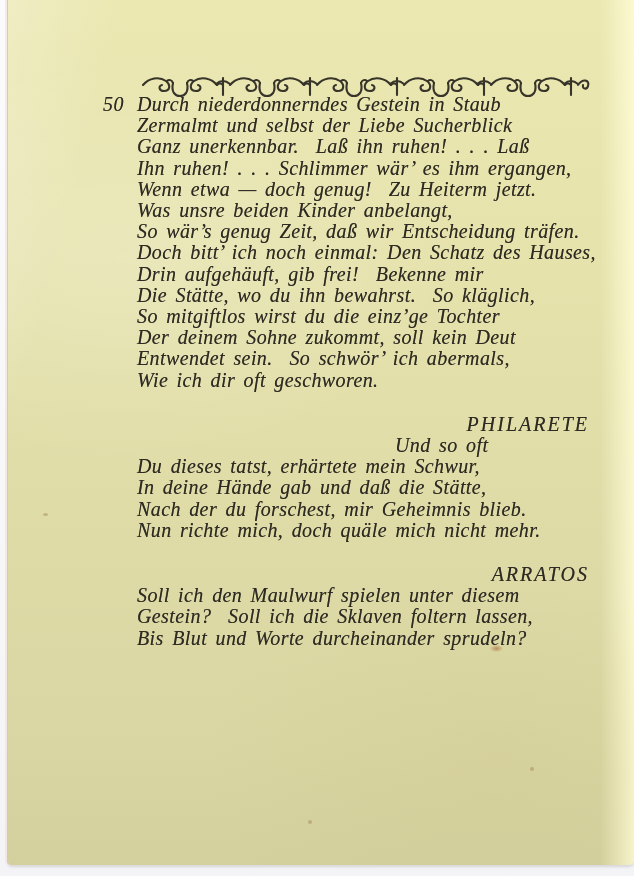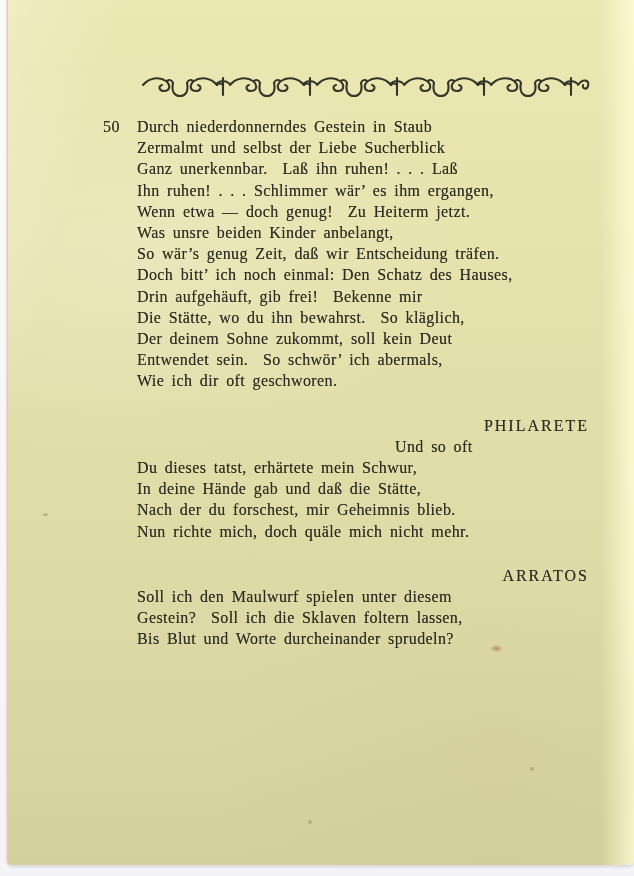--- a/index.html
+++ b/index.html
@@ -21,24 +21,25 @@
       linear-gradient(105deg, rgba(255,255,255,0.22) 0%, rgba(255,255,255,0) 14%),
       linear-gradient(to bottom, #ebe8b2 0%, #e5e2ac 32%, #dedba7 62%, #d9d6a3 86%, #d3d09e 100%);
     box-shadow:-1px 0 0 rgba(225,160,150,0.55), -3px 0 0 rgba(245,225,220,0.6), 0 2px 3px rgba(0,0,0,0.12);
   }
   
   .ornament{position:absolute;left:134px;top:78px;width:452px;height:28px;}
   .ornament svg{display:block;width:100%;height:100%;}
   .ornament path{stroke:#37342a;stroke-width:2.1;fill:none;stroke-linecap:round;}
   
   .textblock{
-    position:absolute;left:129px;top:120px;width:452px;
-    color:#2d2a23;font-size:16px;line-height:21.2px;
+    position:absolute;left:129px;top:98px;width:452px;
+    color:#2d2a23;font-size:20px;line-height:21.2px;
     letter-spacing:0.4px;word-spacing:3px;
     text-shadow:0 0 0.5px rgba(45,40,30,0.55);
+    font-style:italic;
   }
   .vl{margin:0;white-space:pre;position:relative;}
   .lineno{position:absolute;left:-34px;top:0;}
   .heading{
     margin:23px 0 0 0;line-height:21.2px;text-align:right;
     letter-spacing:2px;word-spacing:0;padding-left:34px;white-space:pre;
   }
   .opening{margin-left:258px;}
   
   .smudge{
@@ -85,20 +86,21 @@
       <p class="vl"><span class="lineno">50</span><span>Durch niederdonnerndes Gestein in Staub</span></p>
       <p class="vl">Zermalmt und selbst der Liebe Sucherblick</p>
       <p class="vl">Ganz unerkennbar.  Laß ihn ruhen! . . . Laß</p>
       <p class="vl">Ihn ruhen! . . . Schlimmer wär’ es ihm ergangen,</p>
       <p class="vl">Wenn etwa — doch genug!  Zu Heiterm jetzt.</p>
       <p class="vl">Was unsre beiden Kinder anbelangt,</p>
       <p class="vl">So wär’s genug Zeit, daß wir Entscheidung träfen.</p>
       <p class="vl">Doch bitt’ ich noch einmal: Den Schatz des Hauses,</p>
       <p class="vl">Drin aufgehäuft, gib frei!  Bekenne mir</p>
       <p class="vl">Die Stätte, wo du ihn bewahrst.  So kläglich,</p>
+      <p class="vl">So mitgiftlos wirst du die einz’ge Tochter</p>
       <p class="vl">Der deinem Sohne zukommt, soll kein Deut</p>
       <p class="vl">Entwendet sein.  So schwör’ ich abermals,</p>
       <p class="vl">Wie ich dir oft geschworen.</p>
 
       <p class="heading">PHILARETE</p>
       <p class="vl opening">Und so oft</p>
       <p class="vl">Du dieses tatst, erhärtete mein Schwur,</p>
       <p class="vl">In deine Hände gab und daß die Stätte,</p>
       <p class="vl">Nach der du forschest, mir Geheimnis blieb.</p>
       <p class="vl">Nun richte mich, doch quäle mich nicht mehr.</p>

